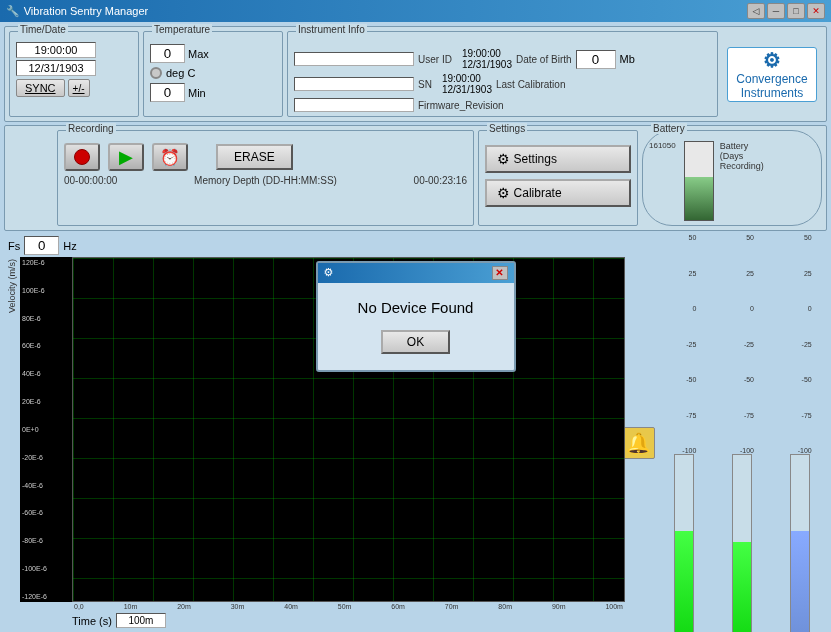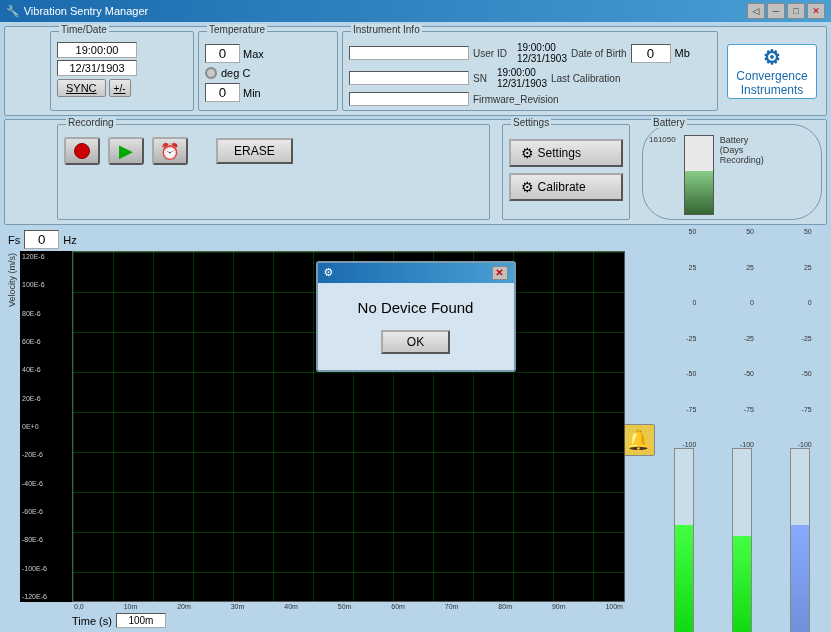--- a/index.html
+++ b/index.html
@@ -80,22 +80,21 @@
     .section-label {
       position: absolute;
       top: -8px;
       left: 8px;
       font-size: 10px;
       color: #333;
       background: #c8dde8;
       padding: 0 2px;
     }
     .time-date-box {
-      width: 144px;
-      margin-left: 41px;
+      width: 130px;
     }
     .time-input {
       background: white;
       border: 1px inset #aaa;
       padding: 1px 3px;
       font-size: 11px;
       width: 80px;
       text-align: center;
     }
     .temp-box { width: 140px; }
@@ -117,25 +116,25 @@
     .inst-label { font-size: 10px; color: #333; }
     .inst-value {
       background: white;
       border: 1px inset #aaa;
       padding: 1px 3px;
       font-size: 10px;
       min-height: 14px;
     }
     .middle-section {
       display: flex;
-      gap: 12px;
+      gap: 4px;
       padding-left: 48px;
     }
     .recording-box { flex: 1; }
-    .settings-box { width: 128px; }
+    .settings-box { width: 160px; }
     .battery-box { width: 180px; border-radius: 30px; }
     .rec-controls { display: flex; align-items: center; gap: 8px; margin-top: 8px; }
     .rec-btn {
       width: 36px; height: 28px;
       display: flex; align-items: center; justify-content: center;
       background: linear-gradient(to bottom, #e0e0e0, #b0b0b0);
       border: 2px outset #aaa;
       border-radius: 3px;
       cursor: pointer;
       font-size: 16px;
@@ -377,21 +376,21 @@
           </div>
           <div class="temp-row">
             <input class="temp-input" type="text" value="0" style="">
             <span>Min</span>
           </div>
         </div>
       </div>
 
       <div class="section-box instrument-box">
         <span class="section-label">Instrument Info</span>
-        <div style="display:flex;gap:8px;margin-top:6px;">
+        <div style="display:flex;gap:8px;margin-top:12px;">
           <div style="flex:1;">
             <div style="display:flex;gap:4px;margin-bottom:3px;align-items:center;">
               <div class="inst-value" style="width:120px;"></div>
               <span class="inst-label">User ID</span>
               <div style="display:flex;flex-direction:column;margin-left:6px;">
                 <span style="font-size:10px;">19:00:00</span>
                 <span style="font-size:10px;">12/31/1903</span>
               </div>
               <span class="inst-label">Date of Birth</span>
               <input class="temp-input" style="width: 40px;" type="text" value="0">
@@ -430,20 +429,25 @@
       <div class="section-box recording-box">
         <span class="section-label">Recording</span>
         <div class="rec-controls">
           <div class="rec-btn">
             <div class="record-dot"></div>
           </div>
           <div class="rec-btn" style="font-size:18px;color:#00aa00;">▶</div>
           <div class="rec-btn" style="font-size:16px;">⏰</div>
           <button class="erase-btn">ERASE</button>
         </div>
+        <div class="memory-row">
+          <span>00-00:00:00</span>
+          <span>Memory Depth (DD-HH:MM:SS)</span>
+          <span>00-00:23:16</span>
+        </div>
       </div>
 
       <div class="section-box settings-box">
         <span class="section-label">Settings</span>
         <div class="settings-btns">
           <button class="settings-btn">
             <span class="gear-icon">⚙</span>
             <span>Settings</span>
           </button>
           <button class="settings-btn">

